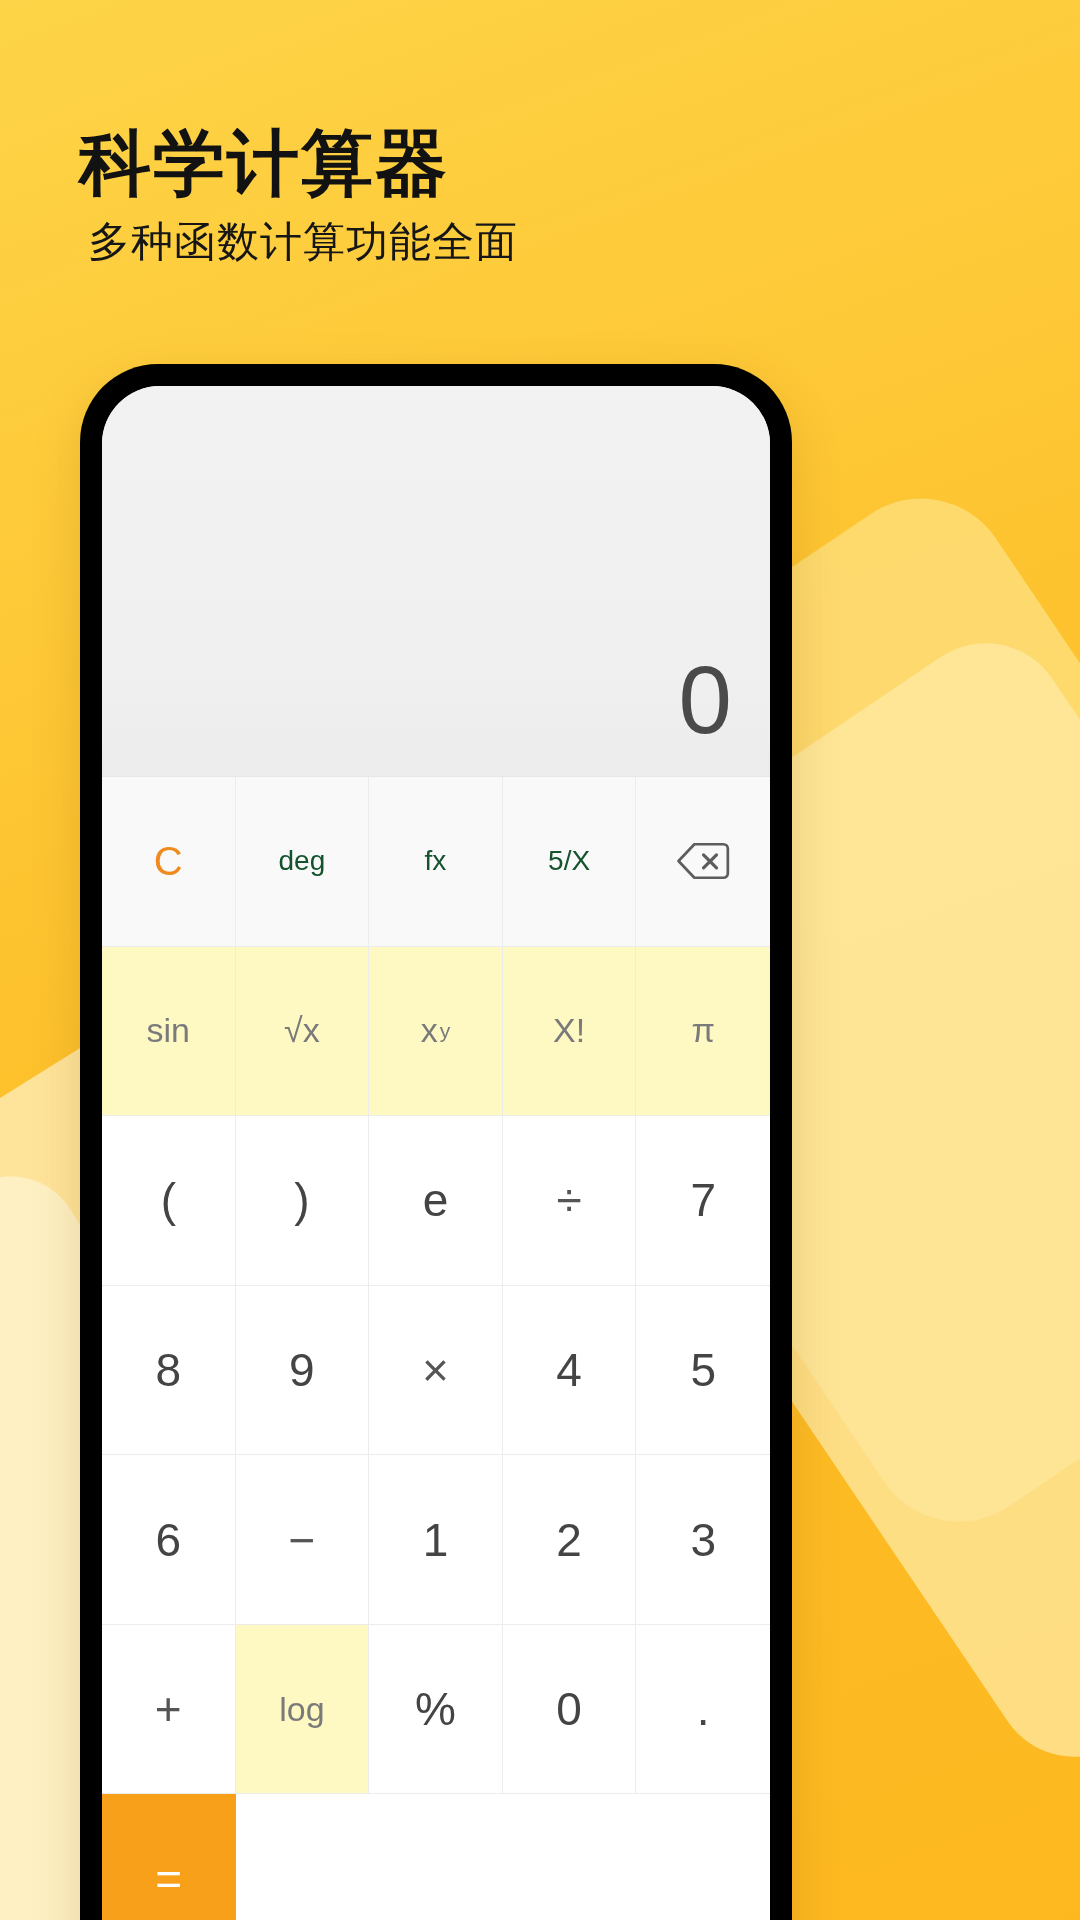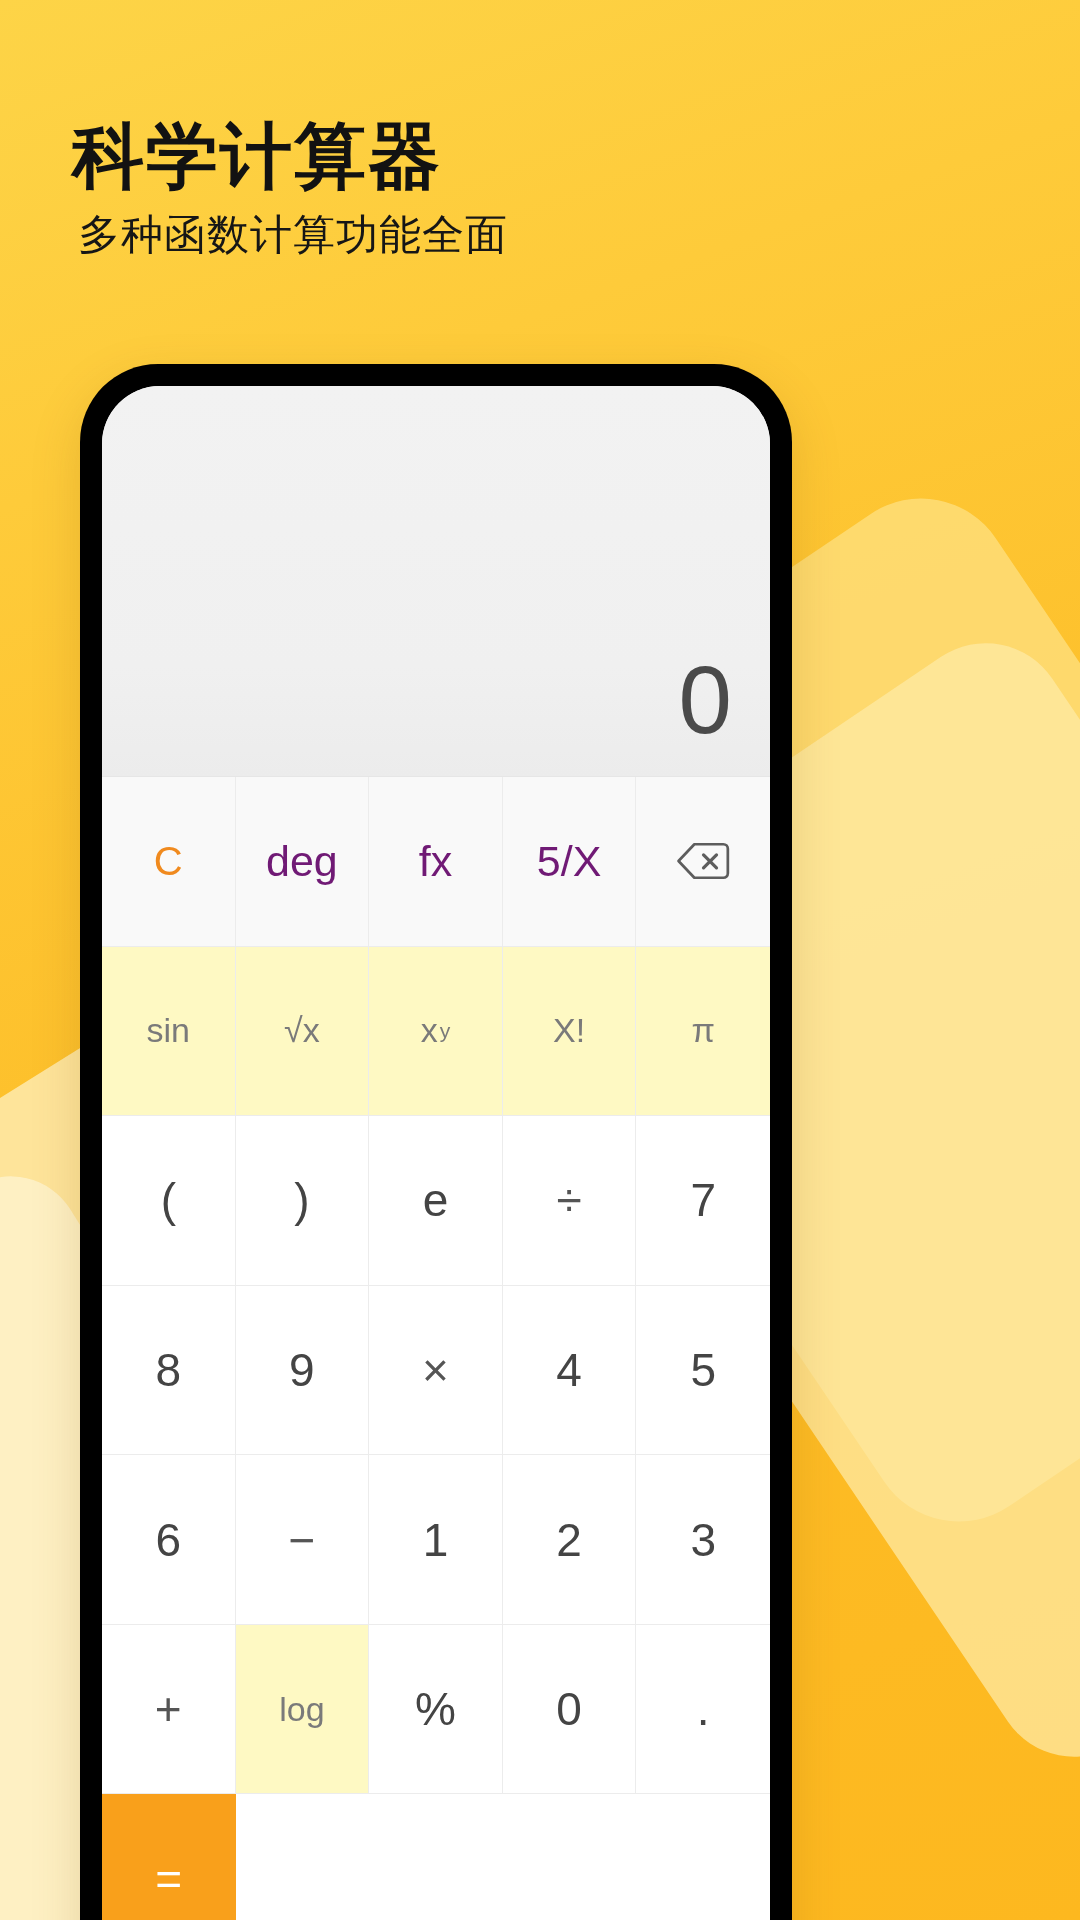--- a/index.html
+++ b/index.html
@@ -73,29 +73,29 @@
     left: 72px;
     top: 118px;
     z-index: 5;
   }
   #title {
     font-size: 72px;
     font-weight: 700;
     color: #121212;
     letter-spacing: 2px;
     line-height: 1.08;
-    margin: 0;
+    margin: 7px;
     font-family: "Liberation Sans", "DejaVu Sans", sans-serif;
   }
   #subtitle {
     font-size: 42px;
     font-weight: 500;
     color: #161616;
     letter-spacing: 1px;
-    margin: 16px 0 0 6px;
+    margin: 16px 0 0 16px;
     line-height: 1.1;
     font-family: "Liberation Sans", "DejaVu Sans", sans-serif;
   }
 
   
   #phone {
     position: absolute;
     left: 80px;
     top: 364px;
     width: 712px;
@@ -153,21 +153,21 @@
     border-bottom: 1px solid #ececec;
     background: #ffffff;
     font-size: 40px;
     color: #5b5b5b;
     font-weight: 400;
     font-family: "Liberation Sans", "DejaVu Sans", sans-serif;
     user-select: none;
     box-sizing: border-box;
   }
   .key:nth-child(5n) { border-right: none; }
-  .key.fn { background: #f9f9f9; color: #701a75; font-size: 43px; }
+  .key.fn { background: #f9f9f9; color: #14532d; font-size: 28px; }
   .key.sci { background: #fef9c3; color: #7a7a7a; font-size: 34px; }
   .key.num { font-size: 46px; color: #444444; }
   .key.op  { font-size: 46px; color: #555555; }
   .key.accent { color: #F08A1E; font-size: 40px; }
   .key.equals {
     background: #F9A01B;
     color: #ffffff;
     font-size: 46px;
     border-right: none;
   }

